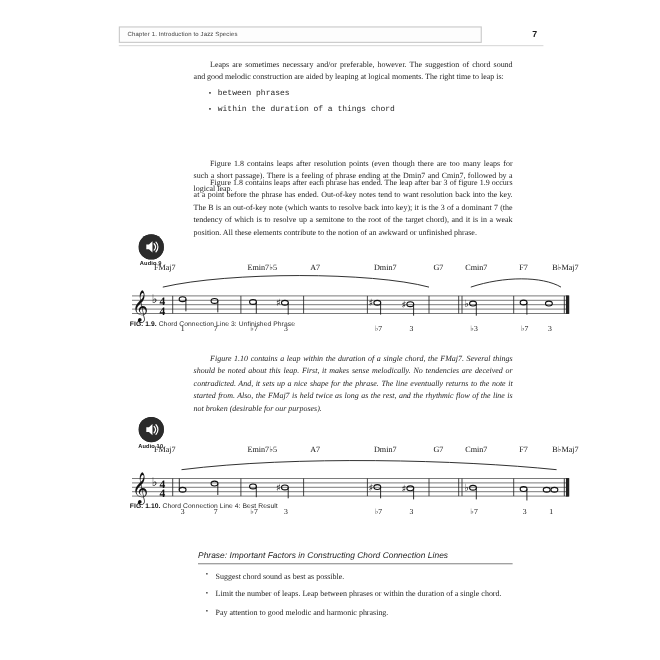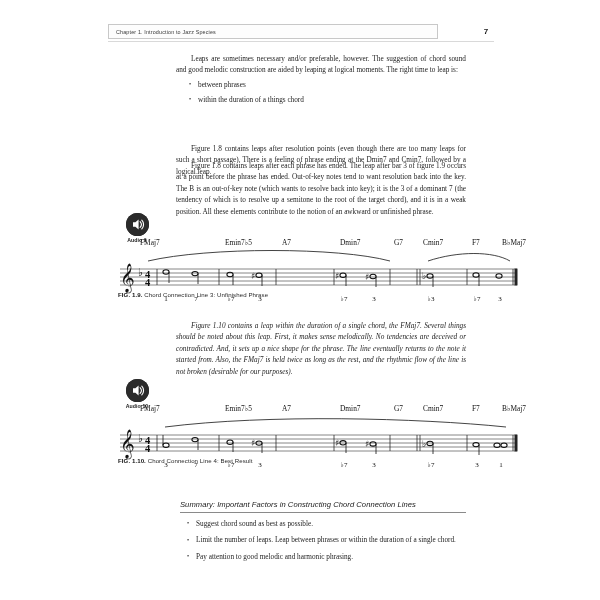--- a/index.html
+++ b/index.html
@@ -77,20 +77,21 @@
     font-size: 7.25px;
     line-height: 11.4px;
     text-align: justify;
     text-indent: 15px;
     color: #1d1d1d;
   }
   ul.bullets {
     margin: 3px 0 0 0;
     padding: 0 0 0 22px;
     list-style: none;
+    font-family: Liberation Mono, monospace;
   }
   ul.bullets li {
     font-size: 7.25px;
     line-height: 11.4px;
     position: relative;
     margin-bottom: 3.5px;
     color: #1d1d1d;
   }
   ul.bullets li::before {
     content: "\2022";
@@ -454,21 +455,21 @@
       <span class="degree" style="left:383px;">1</span>
     </div>
   </div>
 
   <div class="figcaption" style="top:457px;">
     <b>FIG. 1.10.</b>
     <span>Chord Connection Line 4: Best Result</span>
   </div>
 
   <div class="summary" style="top:500px;">
-    <div class="summary-title">Summary: Important Factors in Constructing Chord Connection Lines</div>
+    <div class="summary-title">Phrase: Important Factors in Constructing Chord Connection Lines</div>
     <ul class="summary-list">
       <li>Suggest chord sound as best as possible.</li>
       <li>Limit the number of leaps. Leap between phrases or within the duration of a single chord.</li>
       <li>Pay attention to good melodic and harmonic phrasing.</li>
     </ul>
   </div>
 
 </div>
 
 </body></html>

